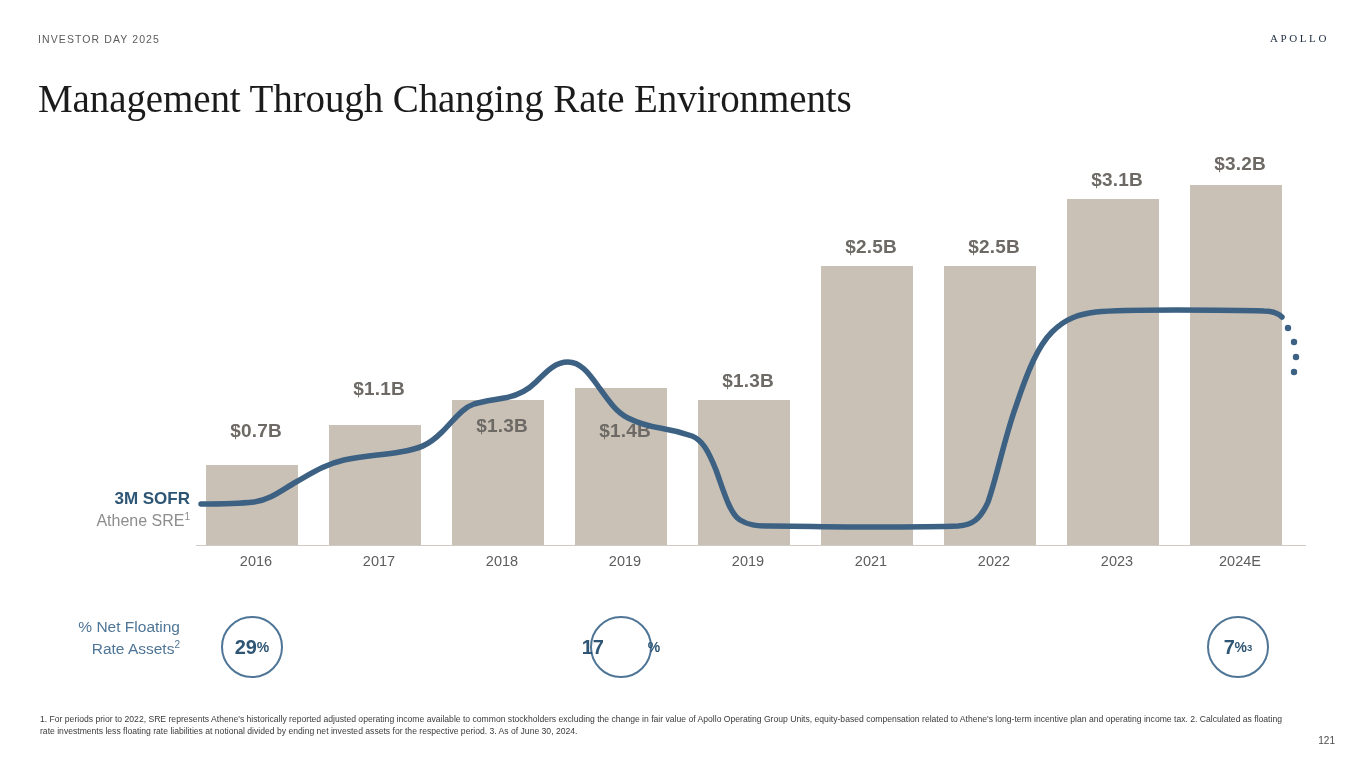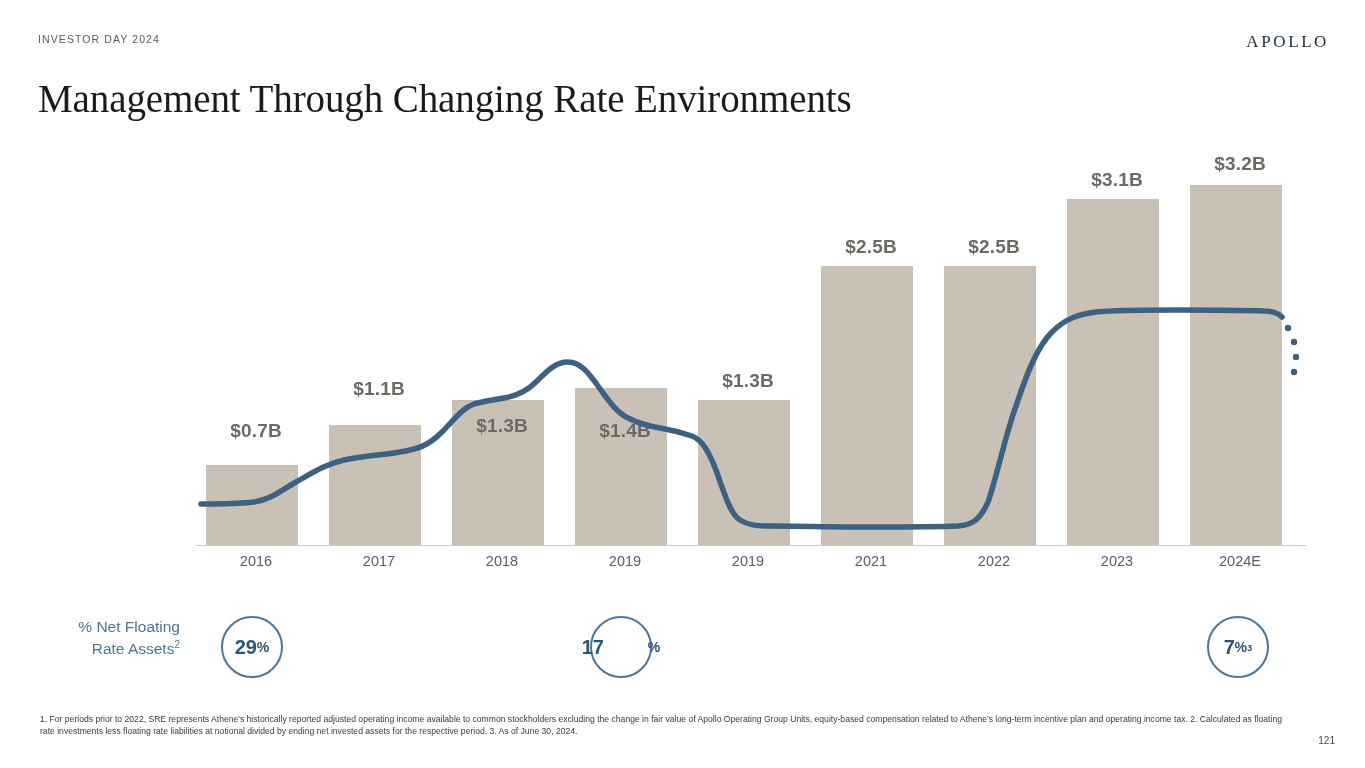--- a/index.html
+++ b/index.html
@@ -22,21 +22,21 @@
     font-size: 10.5px;
     letter-spacing: 1.1px;
     color: #5b5b5b;
     font-weight: 400;
   }
   .brand {
     position: absolute;
     right: 36px;
     top: 32px;
     font-family: "Liberation Serif", serif;
-    font-size: 17px;
+    font-size: 11px;
     letter-spacing: 2.6px;
     color: #1d2c3e;
   }
   .page-title {
     position: absolute;
     left: 38px;
     top: 50px;
     font-family: "Liberation Serif", serif;
     font-size: 39px;
     font-weight: 400;
@@ -177,21 +177,21 @@
     position: absolute;
     right: 30px;
     top: 735px;
     font-size: 10px;
     color: #4a4a4a;
   }
 </style>
 </head>
 <body>
 
-<div class="eyebrow">INVESTOR DAY 2024</div>
+<div class="eyebrow">INVESTOR DAY 2025</div>
 <div class="brand">APOLLO</div>
 <h1 class="page-title">Management Through Changing Rate Environments</h1>
 
 <div class="chart-wrap">
 
   <div class="baseline"></div>
 
   <div class="plot">
     <div class="bar" style="left:10px;   height:80px;"></div>
     <div class="bar" style="left:133px;  height:120px;"></div>
@@ -223,20 +223,24 @@
              C552,405 560,406 574,406 C600,406 640,407 676,407 C712,407 740,407 762,406
              C776,405 784,400 792,382 C800,360 808,320 820,286 C832,250 842,226 856,212
              C870,198 884,194 900,192 C920,190 950,190 980,190 C1010,190 1040,190 1068,191
              C1076,191 1082,193 1086,197" fill="none" stroke="#3c6183" stroke-width="5.5" stroke-linecap="round" stroke-linejoin="round"></path>
     <circle cx="1092" cy="208" r="3.2" fill="#3c6183"></circle>
     <circle cx="1098" cy="222" r="3.2" fill="#3c6183"></circle>
     <circle cx="1100" cy="237" r="3.2" fill="#3c6183"></circle>
     <circle cx="1098" cy="252" r="3.2" fill="#3c6183"></circle>
   </svg>
 
+  <div class="series-legend">
+    <div class="l1">3M SOFR</div>
+    <div class="l2"><span>Athene SRE</span><sup>1</sup></div>
+  </div>
 
   <div class="x-tick" style="left:191px;">2016</div>
   <div class="x-tick" style="left:314px;">2017</div>
   <div class="x-tick" style="left:437px;">2018</div>
   <div class="x-tick" style="left:560px;">2019</div>
   <div class="x-tick" style="left:683px;">2019</div>
   <div class="x-tick" style="left:806px;">2021</div>
   <div class="x-tick" style="left:929px;">2022</div>
   <div class="x-tick" style="left:1052px;">2023</div>
   <div class="x-tick" style="left:1175px;">2024E</div>

